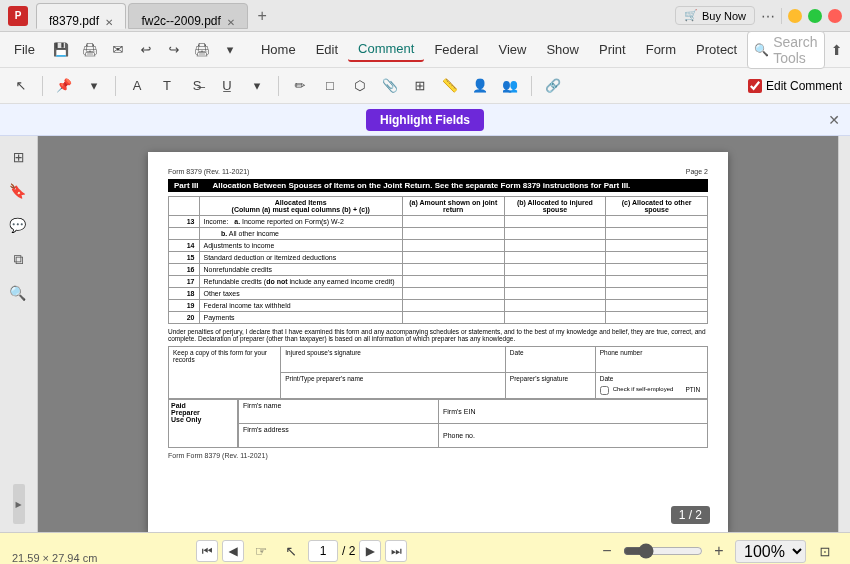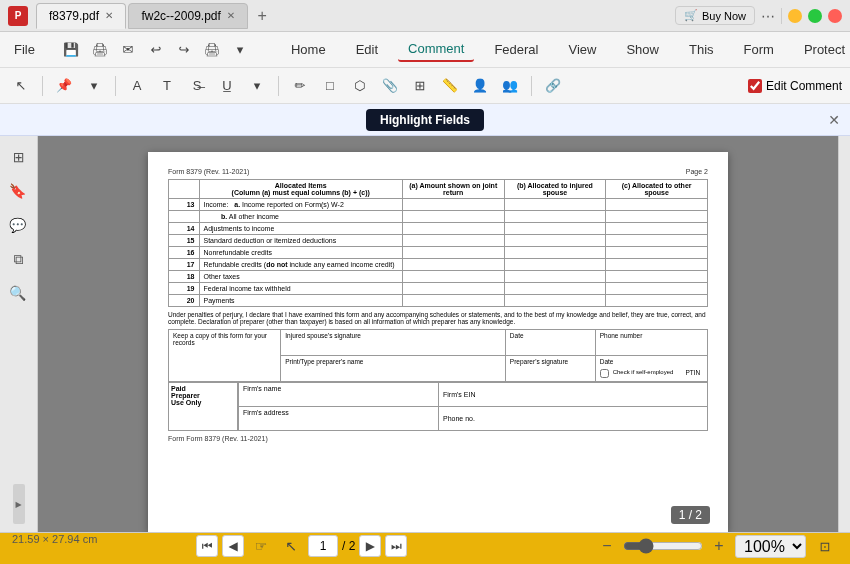--- a/index.html
+++ b/index.html
@@ -16,21 +16,21 @@
       user-select: none;
     }
     #titlebar .app-icon {
       width: 20px; height: 20px; margin-right: 8px;
       background: #cc2929; border-radius: 3px;
       display: flex; align-items: center; justify-content: center;
       color: white; font-size: 10px; font-weight: bold;
     }
     .tab {
       height: 26px; padding: 0 12px;
-      display: flex; align-items: center;
+      display: flex; align-items: flex-end;
       background: #d0d0d0; border: 1px solid #bbb;
       border-radius: 4px 4px 0 0; margin-right: 2px;
       font-size: 12px; cursor: pointer; gap: 6px;
     }
     .tab.active { background: #f0f0f0; border-bottom-color: #f0f0f0; }
     .tab .close-x { font-size: 10px; color: #666; cursor: pointer; }
     .tab-add { width: 24px; height: 24px; display: flex; align-items: center; justify-content: center; cursor: pointer; font-size: 16px; color: #666; }
     .titlebar-spacer { flex: 1; }
     .titlebar-right { display: flex; gap: 6px; align-items: center; font-size: 12px; color: #333; }
     .titlebar-btn { width: 14px; height: 14px; border-radius: 50%; cursor: pointer; }
@@ -43,21 +43,21 @@
     }
 
     
     #menubar {
       height: 36px;
       background: #f5f5f5;
       border-bottom: 1px solid #ddd;
       display: flex;
       align-items: center;
       padding: 0 4px;
-      gap: 10px;
+      gap: 0;
     }
     .menu-item {
       padding: 4px 10px;
       cursor: pointer;
       border-radius: 3px;
       font-size: 13px;
       color: #333;
       white-space: nowrap;
     }
     .menu-item.active { color: #0f766e; border-bottom: 2px solid #cc2929; }
@@ -99,21 +99,21 @@
       display: flex;
       align-items: center;
       justify-content: center;
       gap: 12px;
       font-size: 12px;
       color: #333;
       border-bottom: 1px solid #d0d8f0;
       position: relative;
     }
     .highlight-fields-btn {
-      background: #0f172a; color: white; border: none; border-radius: 4px;
+      background: #6d28d9; color: white; border: none; border-radius: 4px;
       padding: 4px 14px; font-size: 12px; cursor: pointer; font-weight: bold;
     }
     .xfa-close {
       position: absolute; right: 10px; cursor: pointer; color: #666; font-size: 14px;
     }
 
     
     #main-area {
       display: flex;
       height: calc(564px - 32px - 36px - 36px - 32px - 32px);
@@ -205,24 +205,24 @@
     .sig-table { width: 100%; border-collapse: collapse; font-size: 7px; margin-top: 4px; }
     .sig-table td { border: 1px solid #999; padding: 2px 4px; vertical-align: top; }
 
     
     .paid-section { display: flex; font-size: 7px; }
     .paid-label { writing-mode: horizontal-tb; background: white; width: 70px; border: 1px solid #999; padding: 2px; font-weight: bold; }
 
     
     #footer {
       height: 32px;
-      background: #eab308;
+      background: #fef9c3;
       border-top: 1px solid #ccc;
       display: flex;
-      align-items: flex-start;
+      align-items: flex-end;
       padding: 0 12px;
       gap: 8px;
       font-size: 12px;
     }
     .footer-left { flex: 0 0 auto; color: #555; font-size: 11px; }
     .footer-nav {
       display: flex; align-items: center; gap: 4px; margin: 0 auto;
     }
     .nav-btn {
       width: 22px; height: 22px; display: flex; align-items: center; justify-content: center;
@@ -292,21 +292,21 @@
     <span class="tool-icon">🖨</span>
     <span class="tool-icon">▾</span>
   </div>
   <div class="tool-separator"></div>
   <span class="menu-item">Home</span>
   <span class="menu-item">Edit</span>
   <span class="menu-item active">Comment</span>
   <span class="menu-item">Federal</span>
   <span class="menu-item">View</span>
   <span class="menu-item">Show</span>
-  <span class="menu-item">This</span>
+  <span class="menu-item">Print</span>
   <span class="menu-item">Form</span>
   <span class="menu-item">Protect</span>
   <div class="menu-spacer"></div>
   <div class="search-box">
     <span>🔍</span>
     <span style="font-size:14px; color:#aaa;">Search Tools</span>
   </div>
   <div class="menu-right-icons">
     <span class="icon-btn">⬆</span>
 
@@ -358,20 +358,27 @@
   </div>
 
   <div id="pdf-viewer">
     <div class="pdf-page">
 
       <div style="display:flex; justify-content:space-between; margin-bottom:4px;">
         <span class="form-label">Form 8379 (Rev. 11-2021)</span>
         <span class="form-label">Page 2</span>
       </div>
 
+      <div class="form-title-row">
+        <span class="part-badge">Part III</span>
+        <span class="part-title">
+          <strong>Allocation Between Spouses of Items on the Joint Return.</strong>
+          <span>See the separate Form 8379 instructions for Part III.</span>
+        </span>
+      </div>
 
       <table class="pdf-table">
         <thead>
           <tr>
             <th style="width:30px;"></th>
             <th style="width:200px;">
               <div>Allocated Items</div>
               <div>(Column (a) must equal columns (b) + (c))</div>
             </th>
             <th style="width:100px;">(a) Amount shown on joint return</th>

